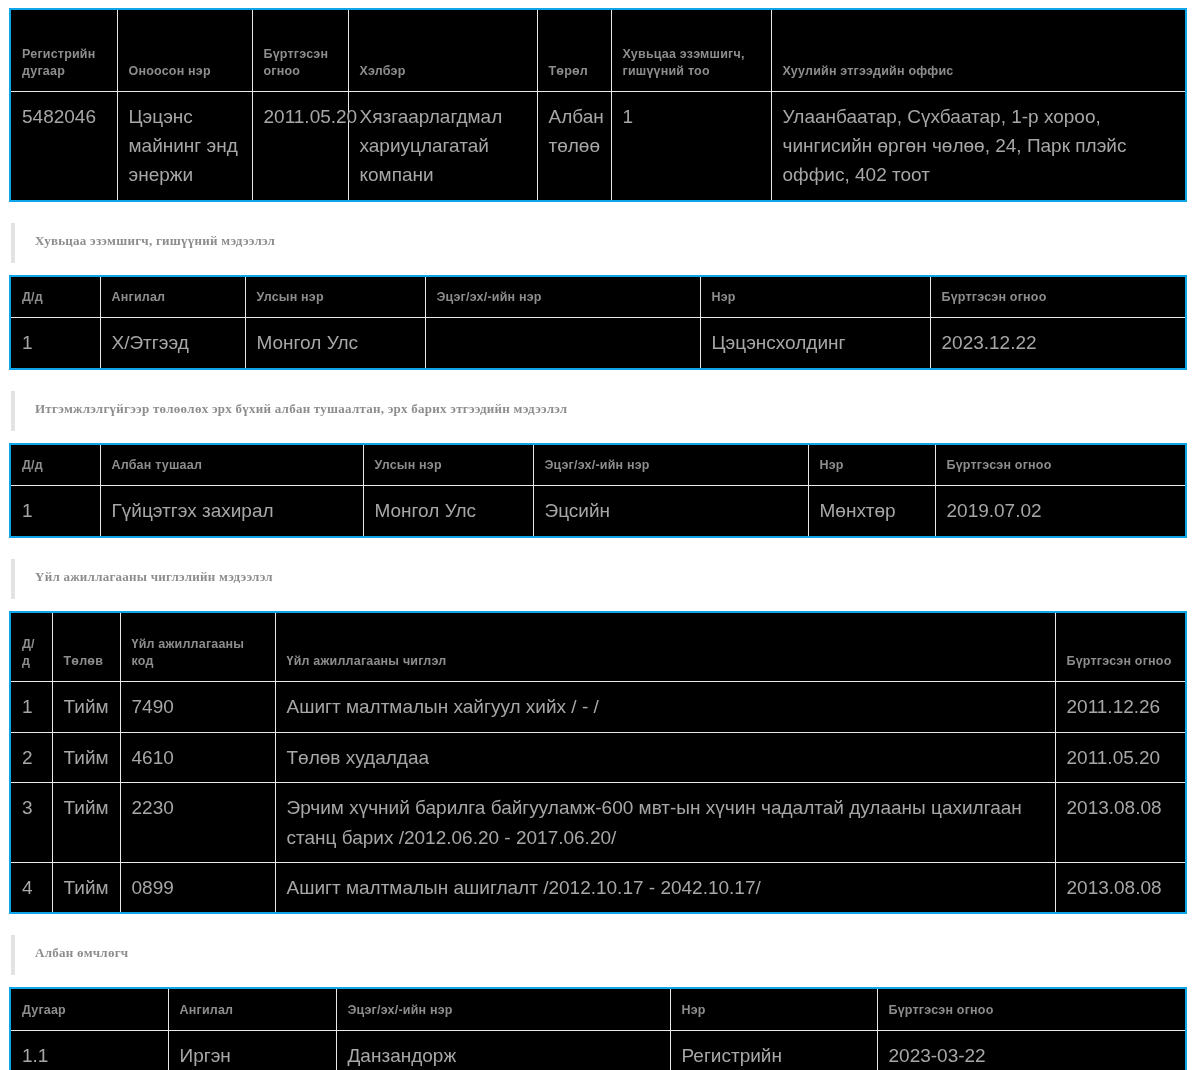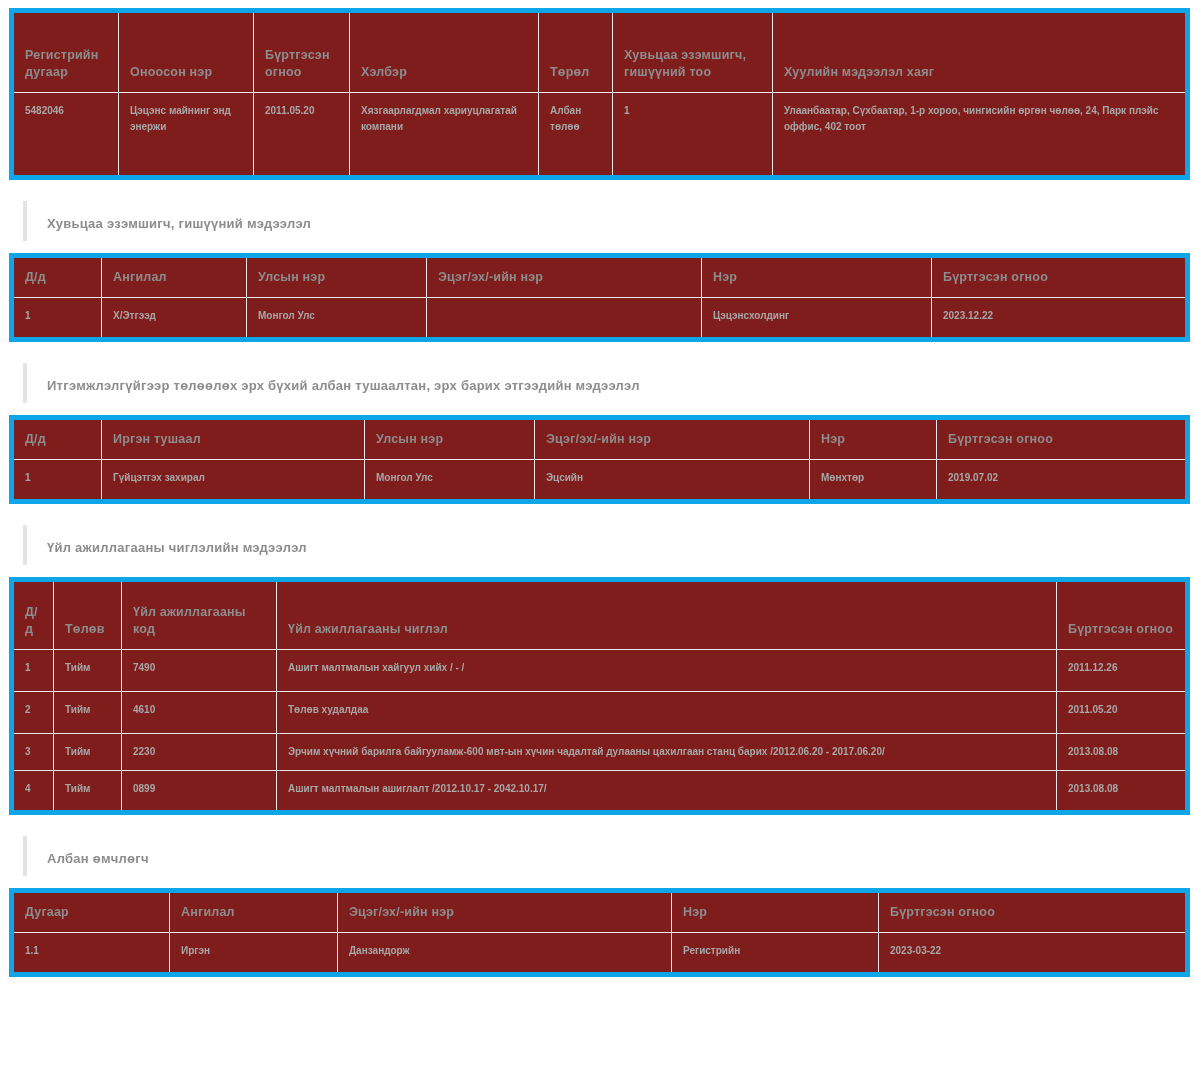--- a/index.html
+++ b/index.html
@@ -14,54 +14,55 @@
     font-family: "Liberation Sans", "DejaVu Sans", sans-serif;
     color: #9a9a9a;
     padding: 8px 9px 10px 9px;
     width: 1194px;
   }
 
   table.reg-table {
     width: 1176px;
     border-collapse: collapse;
     table-layout: fixed;
-    background: #7f1d1d;
-    border: 5px solid #0ea5e9;
+    background: #000000;
+    border: 2px solid #0ea5e9;
   }
   table.reg-table th,
   table.reg-table td {
     border: 1px solid #e9e9e9;
     text-align: left;
     vertical-align: top;
     padding: 10px 10px 10px 11px;
   }
   table.reg-table th {
     font-size: 12.5px;
     font-weight: bold;
     color: #8d8d8d;
     vertical-align: bottom;
     letter-spacing: 0.2px;
     line-height: 1.35;
     padding-bottom: 11px;
   }
   table.reg-table td {
-    font-size: 10px;
-    font-weight: bold;
+    font-size: 19px;
+    font-weight: normal;
     color: #a7a7a7;
     line-height: 1.55;
   }
 
   
   .section-heading {
     display: flex;
-    align-items: flex-end;
+    align-items: flex-start;
     border-left: 4px solid #e3e3e3;
     padding: 10px 0 10px 20px;
-    margin: 21px 0 12px 14px;
+    margin: 21px 0 12px 2px;
     min-height: 40px;
+    font-family: Liberation Serif, serif;
   }
   .section-heading .section-title {
     font-size: 13px;
     font-weight: bold;
     color: #8d8d8d;
     letter-spacing: 0.25px;
   }
 
   .table-block { margin-bottom: 0; }
 
@@ -124,21 +125,21 @@
         <col class="c6">
     </colgroup>
     <thead>
       <tr>
         <th>Регистрийн дугаар</th>
         <th>Оноосон нэр</th>
         <th>Бүртгэсэн огноо</th>
         <th>Хэлбэр</th>
         <th>Төрөл</th>
         <th>Хувьцаа эзэмшигч, гишүүний тоо</th>
-        <th>Хуулийн мэдээлэл хаяг</th>
+        <th>Хуулийн этгээдийн оффис</th>
       </tr>
     </thead>
     <tbody>
       <tr>
         <td>5482046</td>
         <td>Цэцэнс майнинг энд энержи</td>
         <td>2011.05.20</td>
         <td>Хязгаарлагдмал хариуцлагатай компани</td>
         <td>Албан төлөө</td>
         <td>1</td>
@@ -193,21 +194,21 @@
       <col class="c0">
         <col class="c1">
         <col class="c2">
         <col class="c3">
         <col class="c4">
         <col class="c5">
     </colgroup>
     <thead>
       <tr>
         <th class="row-h">Д/д</th>
-        <th>Иргэн тушаал</th>
+        <th>Албан тушаал</th>
         <th>Улсын нэр</th>
         <th>Эцэг/эх/-ийн нэр</th>
         <th>Нэр</th>
         <th>Бүртгэсэн огноо</th>
       </tr>
     </thead>
     <tbody>
       <tr>
         <td class="row-h">1</td>
         <td>Гүйцэтгэх захирал</td>

